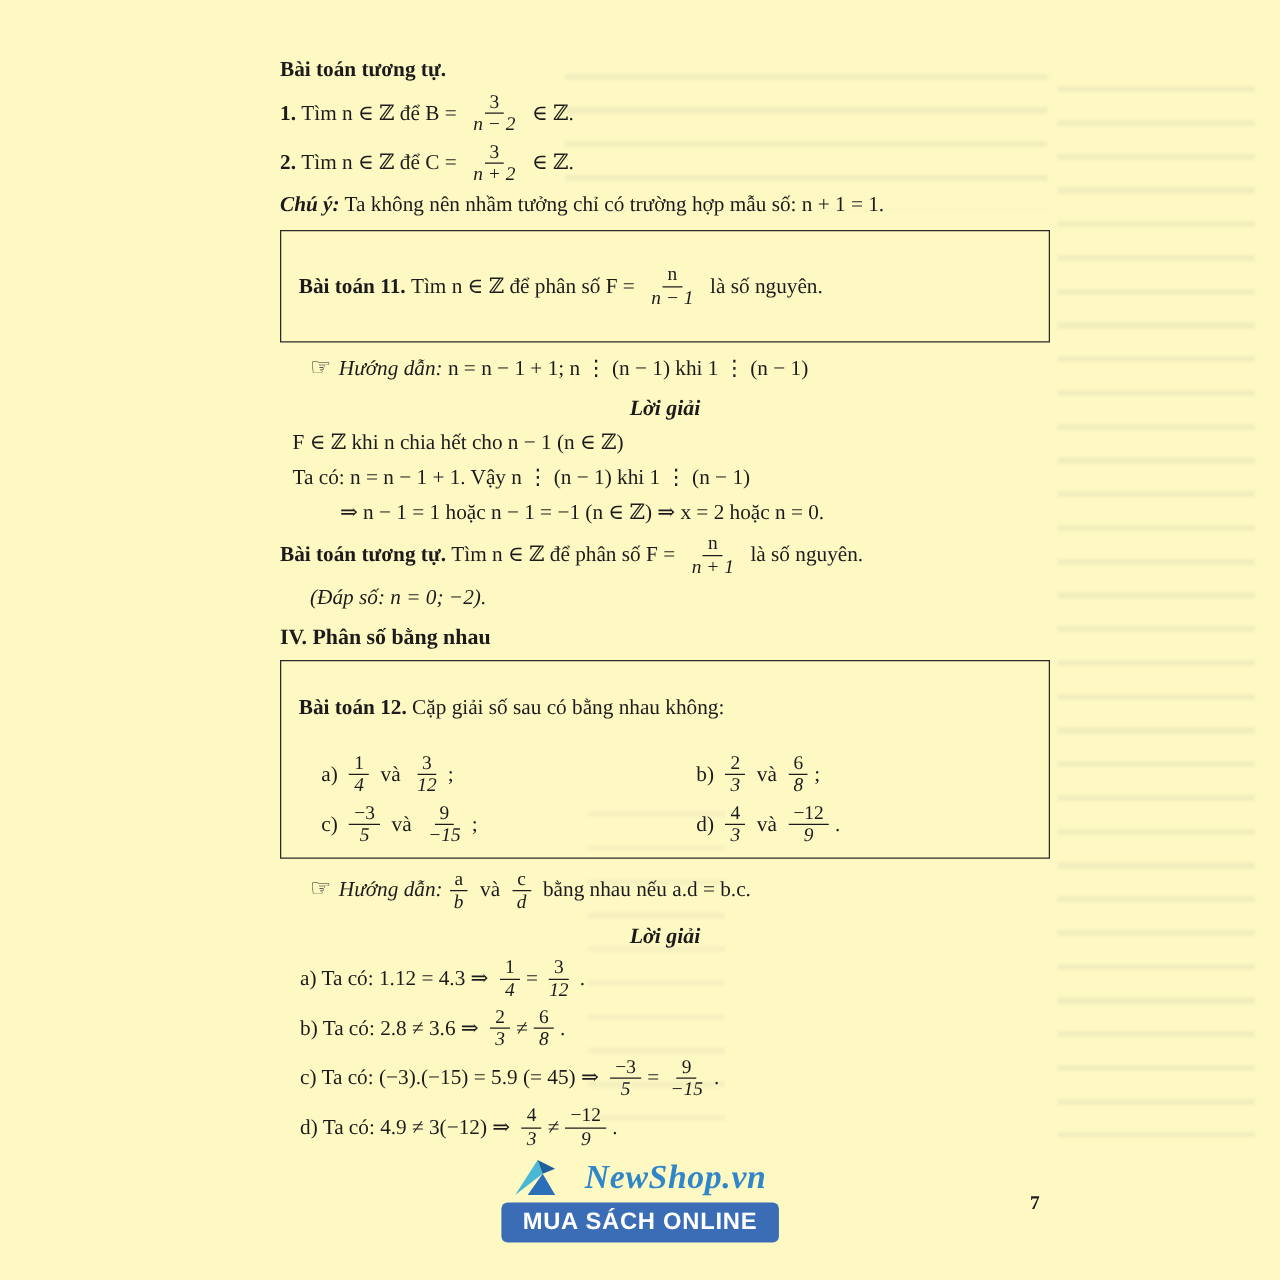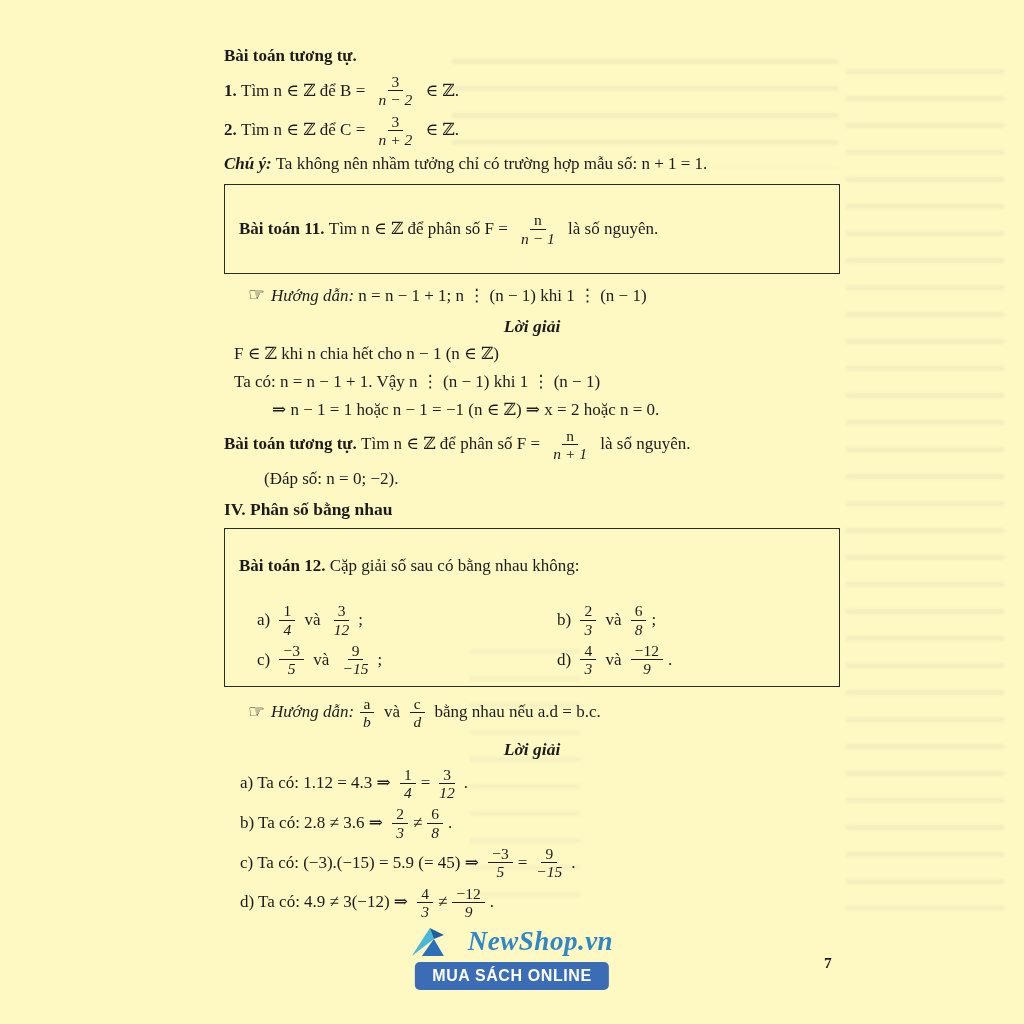--- a/index.html
+++ b/index.html
@@ -26,35 +26,35 @@
   .box { border:1.6px solid #2a2a2a; padding:6px 14px; margin:8px 0; }
   .box .title-line { margin:20px 0; }
   .pair-grid { display:grid; grid-template-columns:300px 1fr; row-gap:4px; padding:4px 0 2px 18px; }
   .pair { display:flex; align-items:center; }
 
   .guide { margin-left:24px; }
   .guide .hand { font-size:19px; margin-right:6px; }
   .sol { margin-left:10px; }
   .sol-frac { margin-left:16px; }
   .arrow-line { margin-left:48px; }
-  .answer-line { margin-left:40px; }
+  .answer-line { margin-left:24px; font-style:italic; }
   .sec-heading { font-weight:bold; font-size:17.5px; margin:9px 0 6px 0; }
 
   
   .bleed { position:absolute; opacity:0.10; filter:blur(1.4px); pointer-events:none;
            background:repeating-linear-gradient(180deg, transparent 0 9px, #8d8d8d 9px 14px, transparent 14px 27px); }
   .bleed-1 { left:452px; top:50px;  width:386px; height:118px; }
   .bleed-2 { left:846px; top:60px;  width:158px; height:850px; }
   .bleed-3 { left:470px; top:640px; width:110px; height:260px; opacity:0.07; }
 
   .footer { position:absolute; left:50%; transform:translateX(-50%); top:926px; text-align:center; }
   .logo-row { display:flex; align-items:flex-end; justify-content:center; gap:23px; }
   .brand { font-style:italic; font-weight:bold; font-size:27px; color:#2f86c9; letter-spacing:0.5px; }
   .badge { margin-top:5px; background:#3a6db6; color:#ffffff;
-           font-family:"Liberation Sans","DejaVu Sans",sans-serif; font-weight:bold; font-size:16px;
+           font-family:"Liberation Sans","DejaVu Sans",sans-serif; font-weight:bold; font-size:19px;
            letter-spacing:0.6px; padding:5px 17px; border-radius:5px; display:inline-block; }
   .page-number { position:absolute; left:824px; top:954px; font-weight:bold; font-size:15.5px; }
 </style>
 </head>
 <body>
 
 <div class="page">
 
   <div class="bleed bleed-1"></div>
   <div class="bleed bleed-2"></div>

